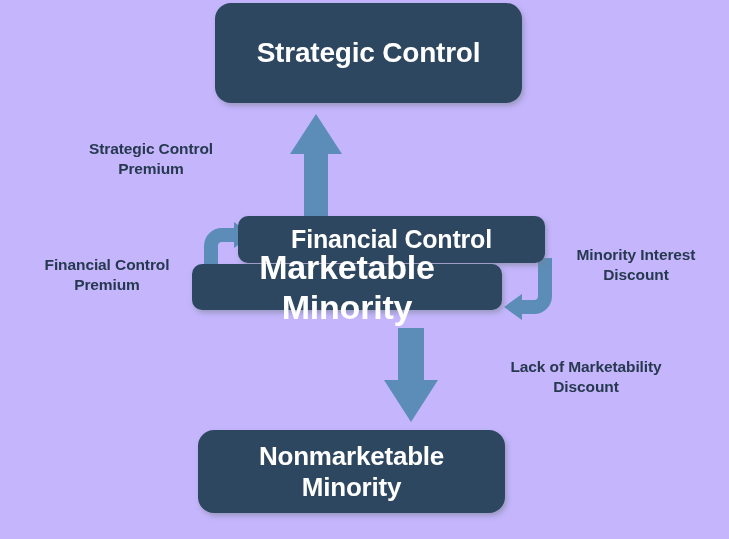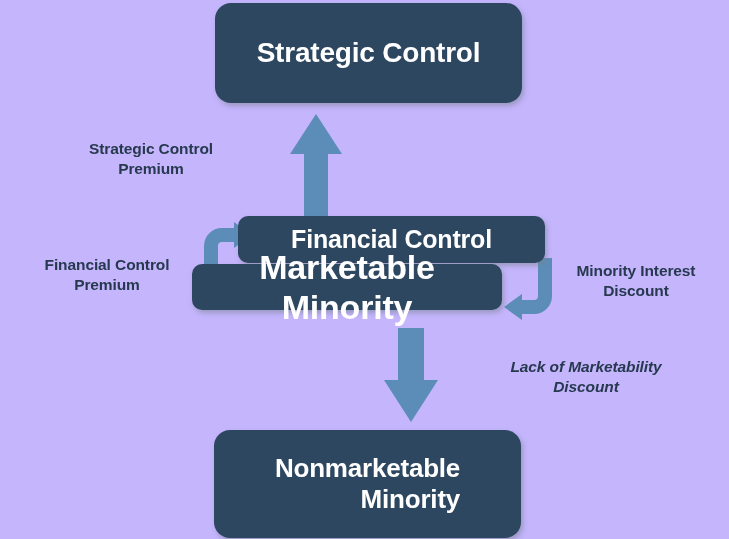--- a/index.html
+++ b/index.html
@@ -45,42 +45,41 @@
     border-radius: 10px;
     z-index: 4;
   }
   #node-marketable-minority {
     left: 192px; top: 264px; width: 310px; height: 46px;
     font-size: 34px;
     border-radius: 10px;
     z-index: 4;
   }
   #node-nonmarketable-minority {
-    left: 214px; top: 430px; width: 307px; height: 108px;
+    left: 198px; top: 430px; width: 307px; height: 83px;
     font-size: 26px;
     border-radius: 16px;
-    text-align: right;
   }
 
   
   .caption {
     position: absolute;
     color: #27394f;
     font-weight: bold;
     font-size: 15.5px;
     line-height: 1.32;
     text-align: center;
     letter-spacing: -0.1px;
     z-index: 2;
     white-space: pre-line;
   }
   #label-strategic-control-premium { left: 50px;  top: 139px; width: 202px; }
   #label-financial-control-premium { left: 12px;  top: 255px; width: 190px; }
-  #label-minority-interest-discount { left: 548px; top: 261px; width: 176px; }
-  #label-lack-of-marketability-discount { left: 462px; top: 357px; width: 248px; font-style: italic; }
+  #label-minority-interest-discount { left: 548px; top: 245px; width: 176px; }
+  #label-lack-of-marketability-discount { left: 462px; top: 357px; width: 248px; }
 
   
   .arrow-svg {
     position: absolute;
     z-index: 1;
     overflow: visible;
   }
   #arrow-up-strategic   { left: 288px; top: 112px; }
   #arrow-down-nonmkt    { left: 382px; top: 326px; }
   #arrow-curve-left     { left: 198px; top: 222px; }

